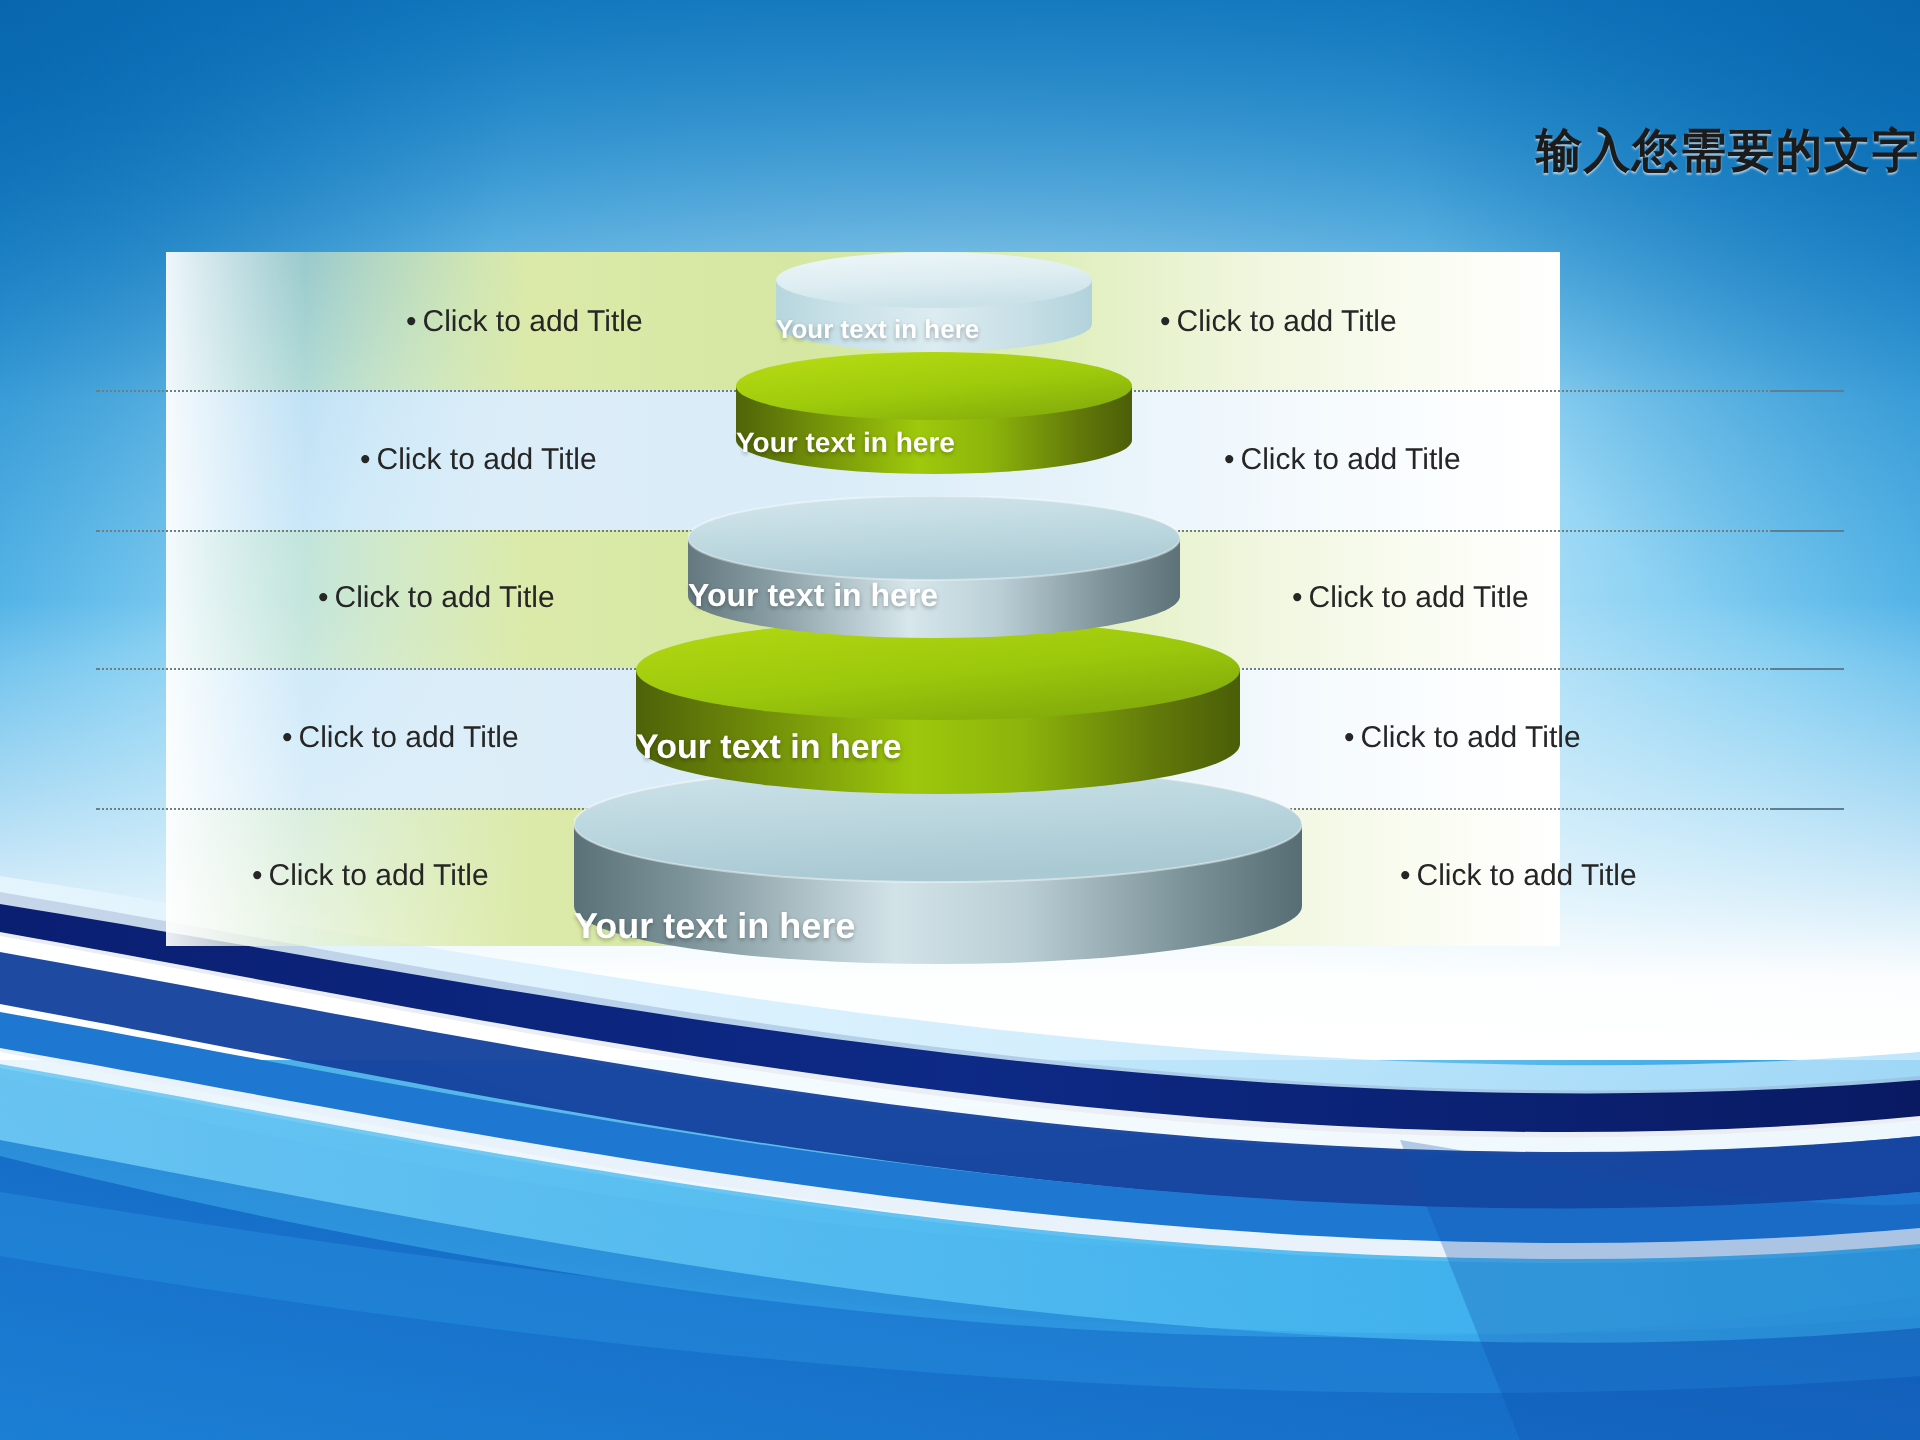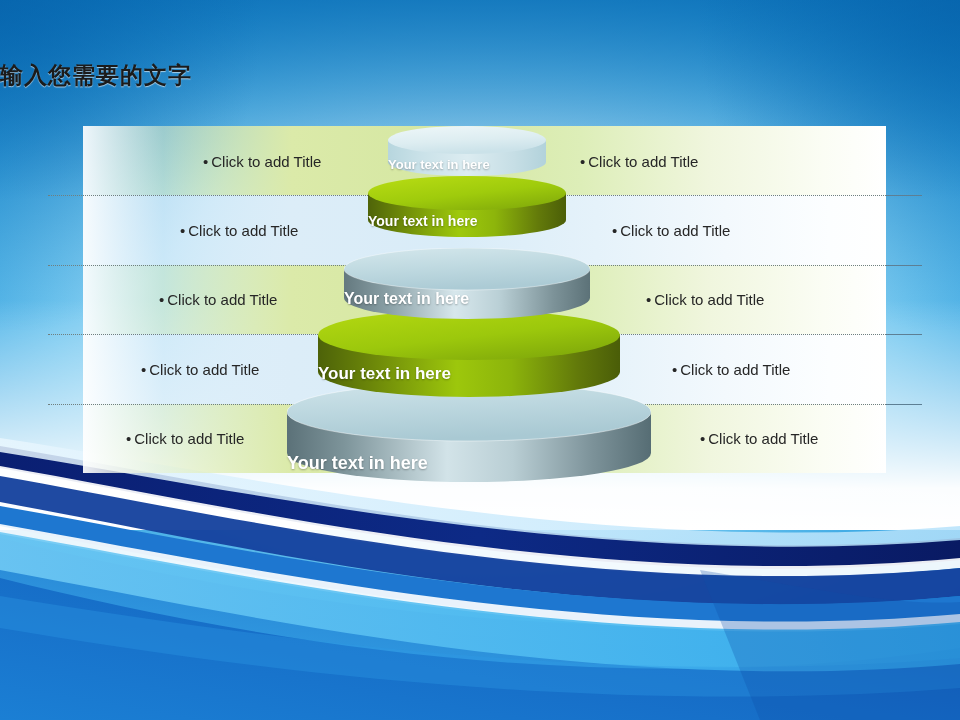--- a/index.html
+++ b/index.html
@@ -34,28 +34,28 @@
   .bg-white-mid{
     position:absolute;left:0;top:300px;width:960px;height:230px;
     background:linear-gradient(to bottom, rgba(255,255,255,0) 0%, rgba(255,255,255,.55) 45%, rgba(255,255,255,.98) 82%, #ffffff 100%);
   }
 
   
   .wave{position:absolute;left:0;bottom:0;width:960px;height:300px;}
 
   
   .title{
-    position:absolute;left:0;top:60px;width:960px;text-align:left;
+    position:absolute;left:0;top:60px;width:960px;text-align:right;
     font-family:"DejaVu Serif","Liberation Serif",serif;
     font-size:23px;font-weight:700;color:#1b1b1b;letter-spacing:1px;
     text-shadow:0 1px 1px rgba(255,255,255,.6);
   }
 
   
-  .panel{position:absolute;left:83px;top:126px;width:803px;height:347px;}
+  .panel{position:absolute;left:83px;top:126px;width:697px;height:347px;}
   .row{position:relative;height:69.4px;}
   .row .band{
     position:absolute;inset:0;
   }
   .row.green .band{
     background:linear-gradient(to right,
       rgba(255,255,255,.92) 0%,
       rgba(232,242,200,.55) 10%,
       #dbeaa9 26%, #d5e7a2 46%, #ddeeb8 62%,
       #f0f6de 78%, #fbfdf4 92%, #ffffff 100%);

